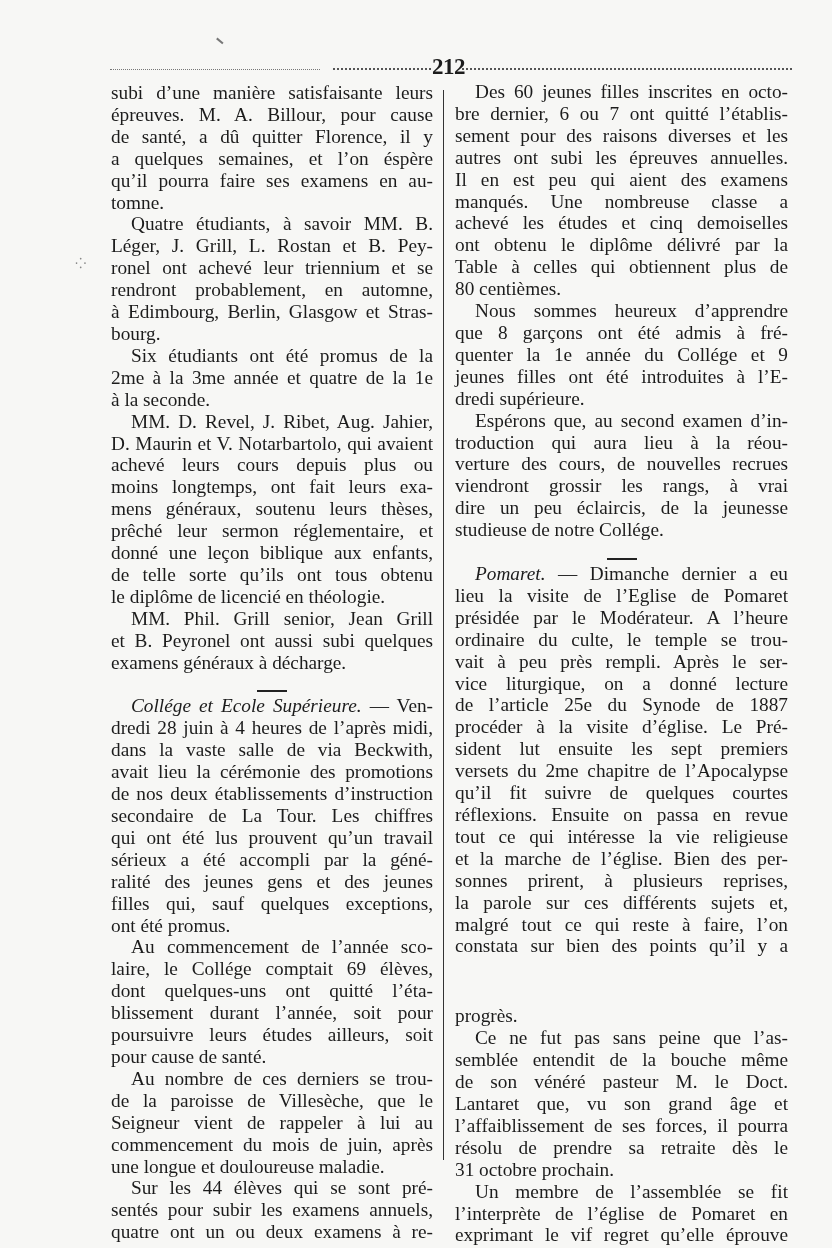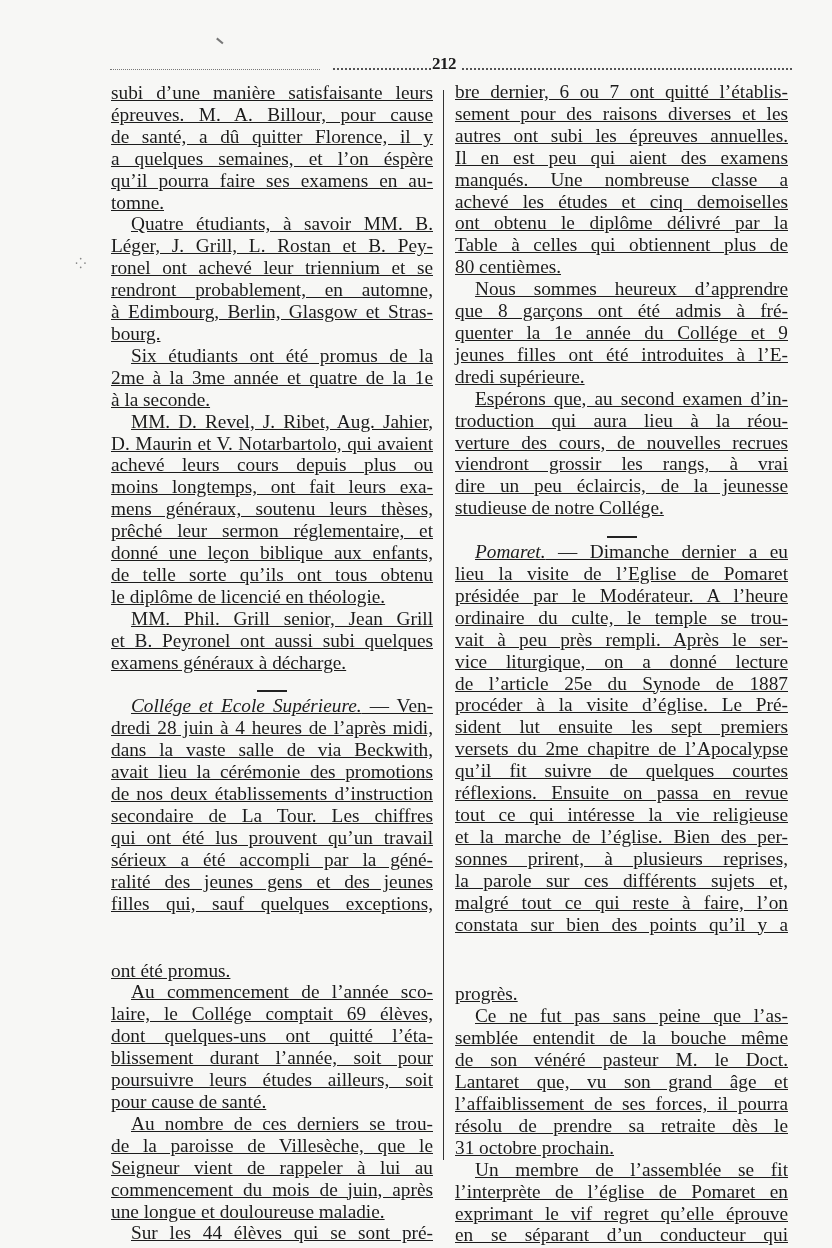--- a/index.html
+++ b/index.html
@@ -17,36 +17,36 @@
   .rule-left {
     position: absolute; left: 0; top: 17px; width: 210px;
     border-top: 1px dotted #777;
   }
   .rule-right-a {
     position: absolute; left: 223px; top: 16px; width: 98px;
     border-top: 2px dotted #555;
   }
   .page-number {
     position: absolute; left: 322px; top: 2px;
-    font-family: "Liberation Serif", serif; font-weight: bold; font-size: 17px;
+    font-family: "Liberation Serif", serif; font-weight: bold; font-size: 23px;
     letter-spacing: -0.5px;
   }
   .rule-right-b {
     position: absolute; left: 352px; top: 16px; width: 330px;
     border-top: 2px dotted #555;
   }
   .col {
     position: absolute; top: 82px;
     font-family: "Liberation Serif", serif;
     font-size: 19.3px; line-height: 21.9px;
     text-align: justify;
   }
   .col-left { left: 111px; width: 322px; }
   .col-right { left: 455px; width: 333px; top: 81px; }
-  .col p { margin: 0; text-indent: 20px; hyphens: none; text-decoration: underline; }
+  .col p { margin: 0; text-indent: 20px; hyphens: none; }
   .col p.noindent { text-indent: 0; }
   .col .line { display: block; text-align: justify; text-align-last: justify; white-space: nowrap; }
   .col .line.last { text-align-last: left; }
   .col .line.first { padding-left: 20px; }
   .divider {
     position: relative; height: 22px; text-align: center;
   }
   .divider span {
     display: inline-block; width: 30px; border-top: 2px solid #222;
     vertical-align: middle; margin-top: 10px;
@@ -120,21 +120,21 @@
         <span class="line first"><i>Collége et Ecole Supérieure.</i> — Ven-</span>
         <span class="line">dredi 28 juin à 4 heures de l’après midi,</span>
         <span class="line">dans la vaste salle de via Beckwith,</span>
         <span class="line">avait lieu la cérémonie des promotions</span>
         <span class="line">de nos deux établissements d’instruction</span>
         <span class="line">secondaire de La Tour. Les chiffres</span>
         <span class="line">qui ont été lus prouvent qu’un travail</span>
         <span class="line">sérieux a été accompli par la géné-</span>
         <span class="line">ralité des jeunes gens et des jeunes</span>
         <span class="line">filles qui, sauf quelques exceptions,</span>
-        <span class="line last" style="text-align-last: left; margin-top: 45px;">ont été promus.</span>
+        <span class="line last" style="text-align-last: left;">ont été promus.</span>
       </p>
       <p class="noindent">
         <span class="line first">Au commencement de l’année sco-</span>
         <span class="line">laire, le Collége comptait 69 élèves,</span>
         <span class="line">dont quelques-uns ont quitté l’éta-</span>
         <span class="line">blissement durant l’année, soit pour</span>
         <span class="line">poursuivre leurs études ailleurs, soit</span>
         <span class="line last" style="text-align-last: left;">pour cause de santé.</span>
       </p>
       <p class="noindent">
@@ -145,20 +145,21 @@
         <span class="line last" style="text-align-last: left;">une longue et douloureuse maladie.</span>
       </p>
       <p class="noindent">
         <span class="line first">Sur les 44 élèves qui se sont pré-</span>
         <span class="line">sentés pour subir les examens annuels,</span>
         <span class="line">quatre ont un ou deux examens à re-</span>
       </p>
     </div>
   <div class="col col-right" id="right-col">
       <p class="noindent">
+        <span class="line first">Des 60 jeunes filles inscrites en octo-</span>
         <span class="line">bre dernier, 6 ou 7 ont quitté l’établis-</span>
         <span class="line">sement pour des raisons diverses et les</span>
         <span class="line">autres ont subi les épreuves annuelles.</span>
         <span class="line">Il en est peu qui aient des examens</span>
         <span class="line">manqués. Une nombreuse classe a</span>
         <span class="line">achevé les études et cinq demoiselles</span>
         <span class="line">ont obtenu le diplôme délivré par la</span>
         <span class="line">Table à celles qui obtiennent plus de</span>
         <span class="line last" style="text-align-last: left;">80 centièmes.</span>
       </p>

